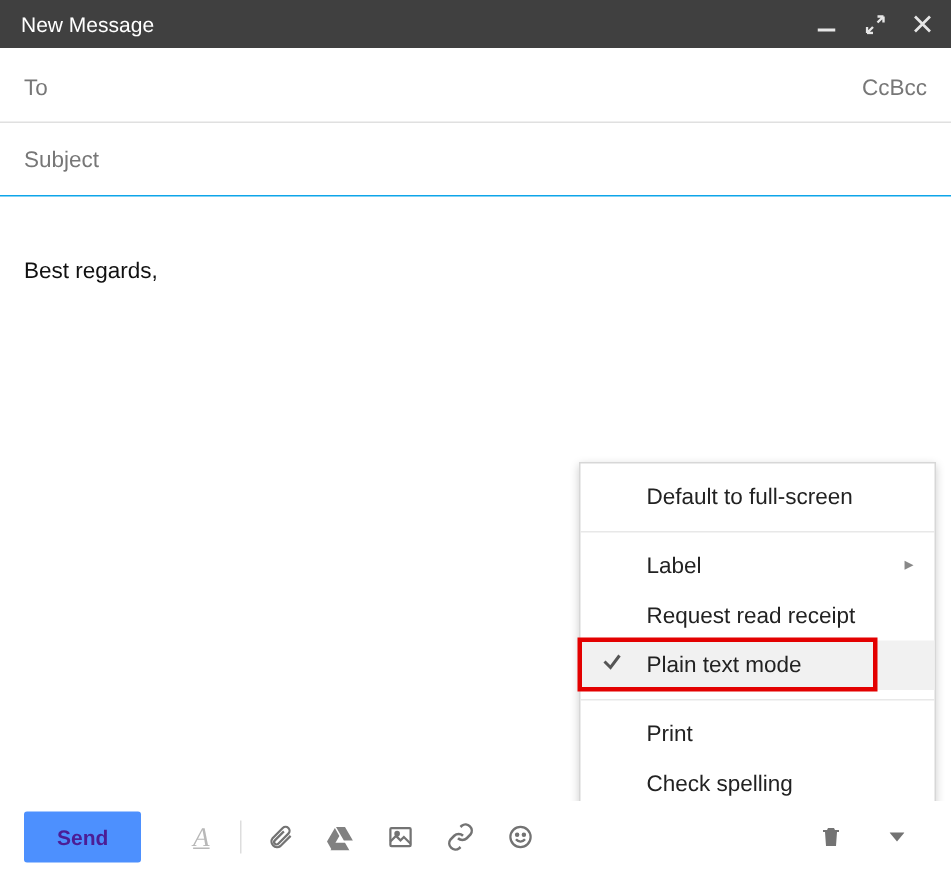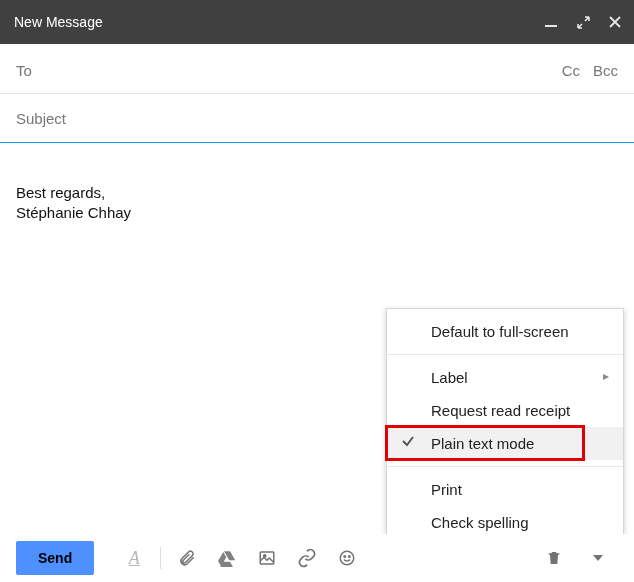--- a/index.html
+++ b/index.html
@@ -1,29 +1,29 @@
 <!DOCTYPE html>
 <html><head>
 <meta charset="utf-8">
 <style>
   * { box-sizing: border-box; margin: 0; padding: 0; }
   body { font-family: Arial, Helvetica, sans-serif; background: #fff; width: 634px; height: 582px; position: relative; overflow: hidden; color: #222; }
-  .header { background: #404040; color: #fff; height: 44px; display: flex; align-items: center; padding: 0 12px 0 14px; }
+  .header { background: #404040; color: #fff; height: 32px; display: flex; align-items: center; padding: 0 12px 0 14px; }
   .header-title { font-size: 14px; flex: 1; }
   .header-icons { display: flex; gap: 18px; align-items: center; }
   .hicon { width: 14px; height: 14px; display:flex; align-items:center; justify-content:center; color:#e6e6e6; }
   .row-to { display:flex; align-items:center; padding: 18px 16px 14px 16px; border-bottom: 1px solid #e0e0e0; justify-content: space-between; }
   .to-label { color:#777; font-size:15px; flex:1; }
-  .cc-bcc { color:#777; font-size:15px; display:flex; gap:13px; }
+  .cc-bcc { color:#777; font-size:15px; display:flex; gap:0; }
   .row-subject { padding: 16px 16px 14px 16px; border-bottom: 1px solid #0ea5e9; }
   .subject-label { color:#777; font-size:15px; }
   .body-area { padding: 40px 16px 0 16px; font-size:15px; line-height:1.35; color:#111; }
   .body-area p { margin-bottom: 20px; }
   .toolbar { position:absolute; left:0; right:0; bottom:0; height:48px; display:flex; align-items:center; padding: 0 16px; background:#fff; }
-  .send-btn { background:#4d90fe; color:#000000; border:none; padding:9px 22px; font-size:14px; font-weight:bold; border-radius:2px; margin-right:20px; }
+  .send-btn { background:#4d90fe; color:#4c1d95; border:none; padding:9px 22px; font-size:14px; font-weight:bold; border-radius:2px; margin-right:20px; }
   .tbicon { width:20px; height:20px; color:#737373; margin: 0 10px; display:flex; align-items:center; justify-content:center; }
   .divider-v { width:1px; height:22px; background:#ddd; margin: 0 6px; }
   .toolbar-right { margin-left:auto; display:flex; align-items:center; }
   .menu { position:absolute; right:10px; top:308px; width:238px; background:#fff; border:1px solid #d7d7d7; box-shadow: 0 2px 6px rgba(0,0,0,0.2); font-size:15px; padding: 6px 0; }
   .menu-item { padding: 8px 22px 8px 44px; position:relative; color:#222; cursor:default; }
   .menu-sep { height:1px; background:#e8e8e8; margin:6px 0; }
   .menu-item.has-sub::after { content:"▸"; position:absolute; right:14px; top:8px; color:#888; font-size:12px; }
   .menu-item .check { position:absolute; left:14px; top:7px; color:#555; }
   .highlight-box { position:absolute; border:3px solid #e30000; pointer-events:none; }
   svg { display:block; }
@@ -60,21 +60,20 @@
   </span>
 </div>
 
 <div class="row-subject">
   <span class="subject-label">Subject</span>
 </div>
 
 <div class="body-area">
   <p>
     <span>Best regards,</span><br>
-    <span>Stéphanie Chhay</span>
   </p>
 </div>
 
 <div class="menu">
   <div class="menu-item">Default to full-screen</div>
   <div class="menu-sep"></div>
   <div class="menu-item has-sub">Label</div>
   <div class="menu-item">Request read receipt</div>
   <div class="menu-item" style="background:#f1f1f1;">
     <span class="check">

